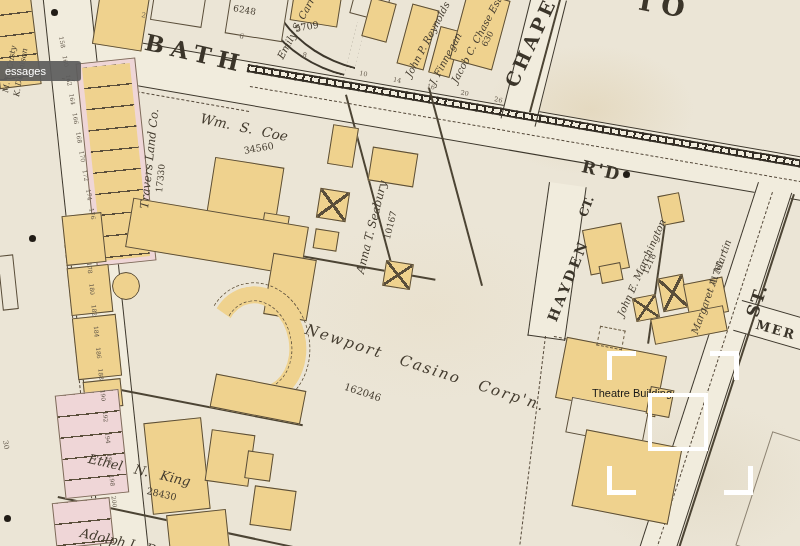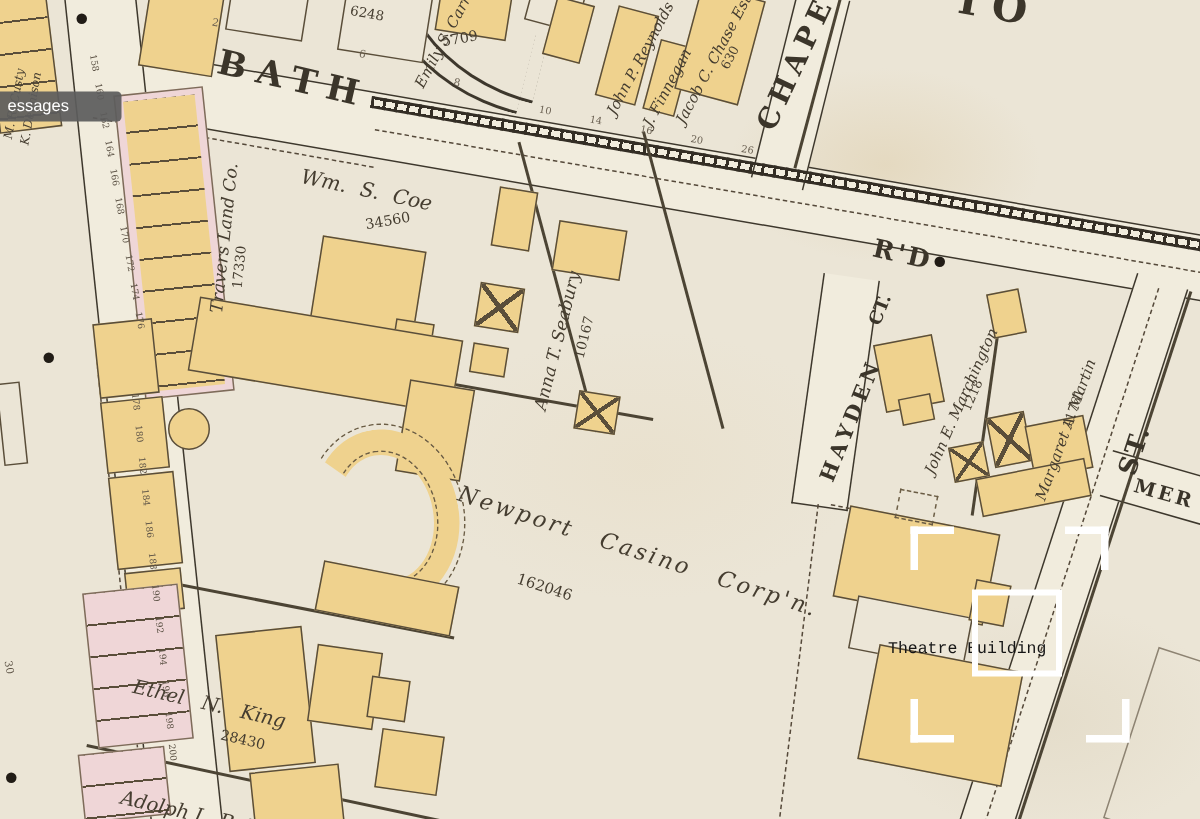--- a/index.html
+++ b/index.html
@@ -29,21 +29,21 @@
       repeating-linear-gradient(90deg,#342e25 0 2px,transparent 2px 8px),
       linear-gradient(#342e25 0 2px,transparent 2px 6px,#342e25 6px 8px);}
   .arc{border:0;border-left:2.2px solid #3d372c;border-bottom:2.2px solid #3d372c;border-bottom-left-radius:100% 100%;background:transparent;}
   .lbl{position:absolute;color:#453d30;white-space:nowrap;font-family:"DejaVu Serif",serif;transform-origin:left top;line-height:1;}
   .it{font-style:italic;}
   .dot{width:7px;height:7px;border-radius:50%;background:#211c16;position:absolute;}
   .hsring{position:absolute;inset:0;border:17px solid #efd28e;border-left-color:transparent;border-radius:50%;transform:rotate(-10deg);}
   .hsdash{position:absolute;inset:-4px;border:1.6px dashed #6b5d45;border-left-color:transparent;border-radius:50%;transform:rotate(-10deg);}
   .hsdash2{position:absolute;inset:14px;border:1.4px dashed #6b5d45;border-left-color:transparent;border-radius:50%;transform:rotate(-10deg);}
   .bkt{position:absolute;width:24px;height:24px;}
-  .annot{font-family:Liberation Mono, monospace;color:#161616;margin-top:40px;}
+  .annot{font-family:Liberation Sans, sans-serif;color:#161616;}
   .tip{position:absolute;left:0;top:61px;width:76px;height:20px;background:rgba(92,92,92,.93);
        color:#fff;font-family:"Liberation Sans",sans-serif;font-size:11px;line-height:20px;
        padding-left:5px;border-radius:0 3px 3px 0;}
 </style>
 </head>
 <body>
 
 <div id="canvas">
 
   <div class="r street sh otl" style="left:58px;top:28px;width:850px;height:44px;transform:rotate(9.8deg);"></div>

